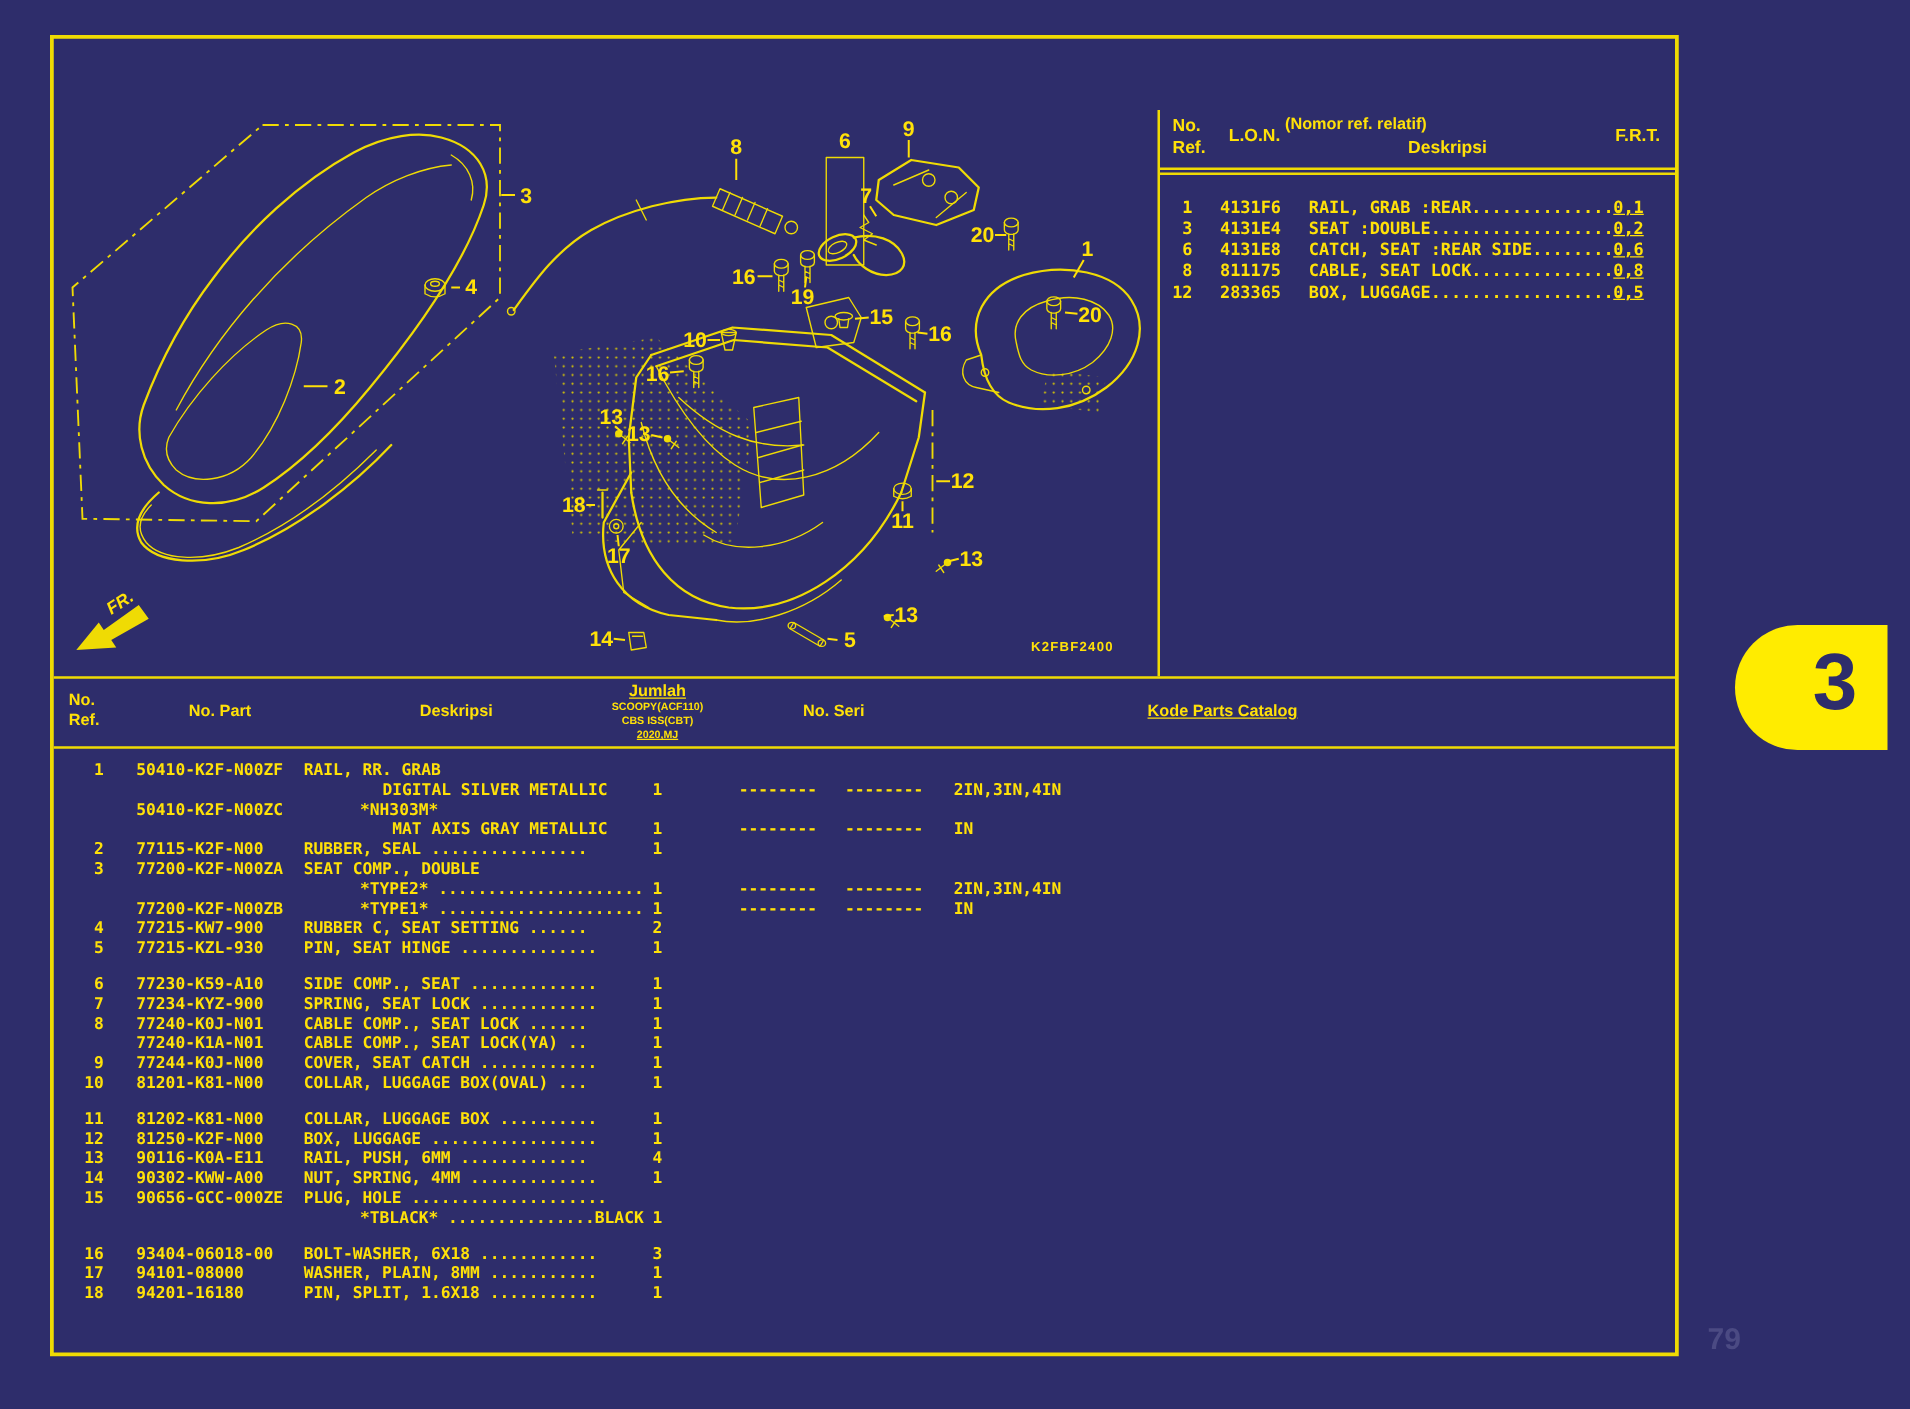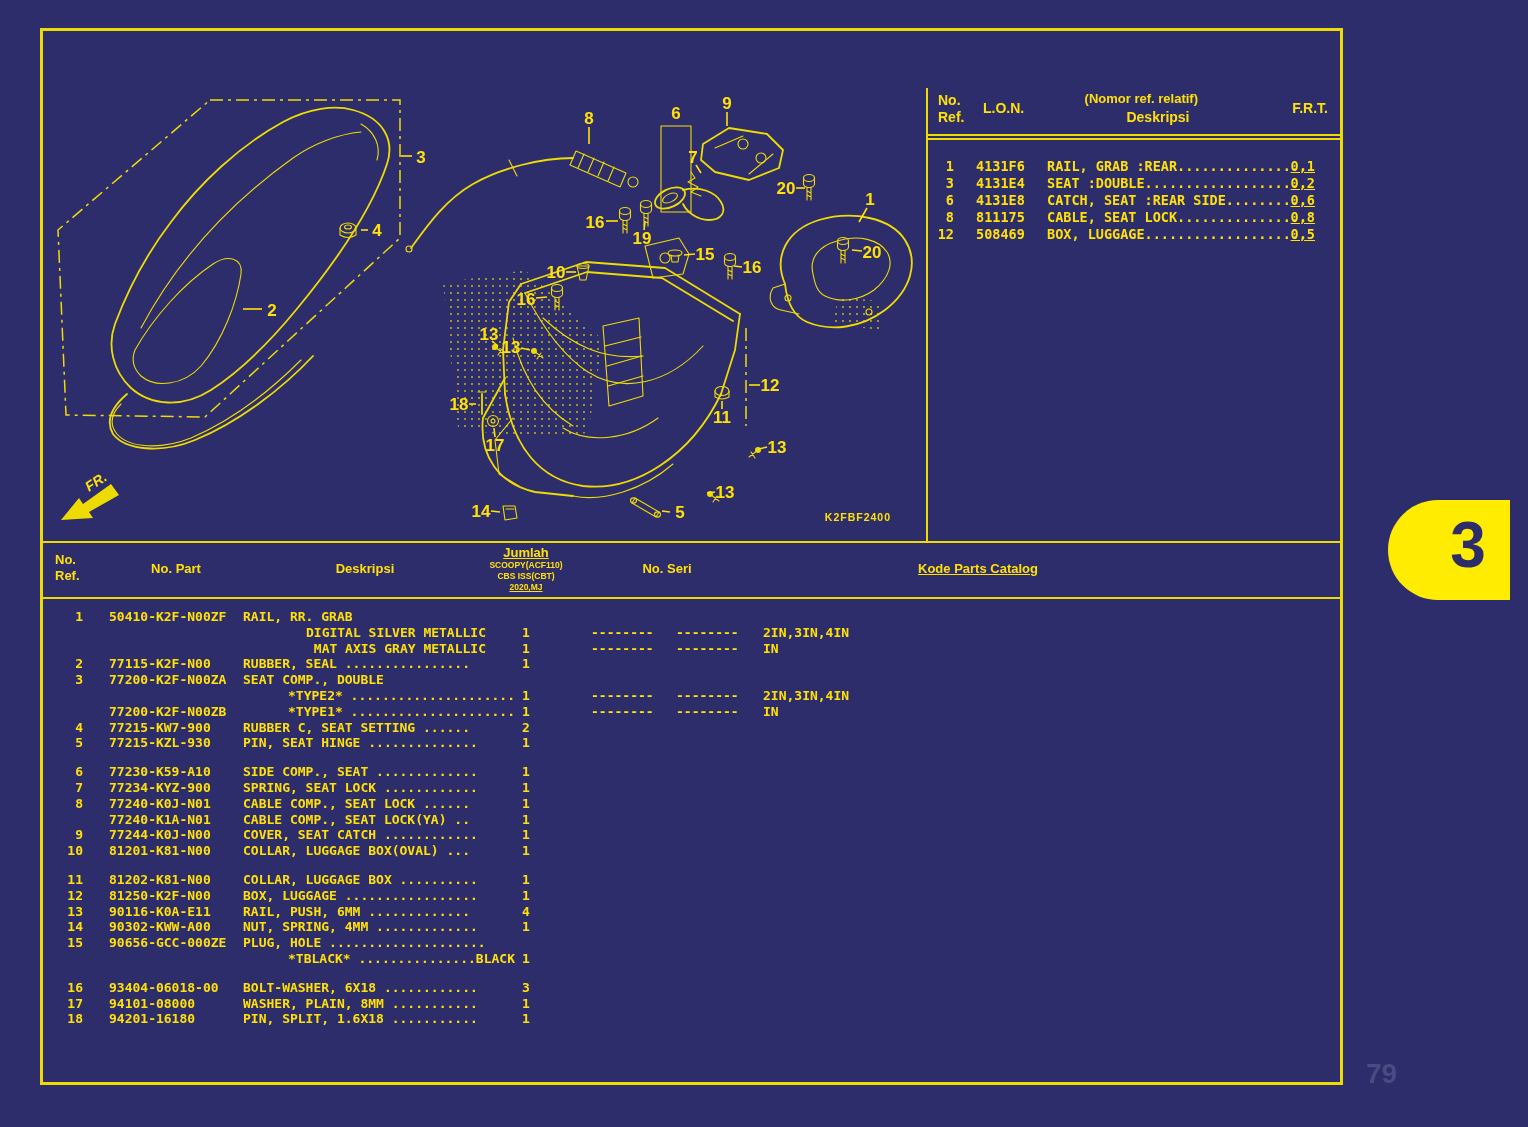--- a/index.html
+++ b/index.html
@@ -18,21 +18,21 @@
   .page-code{position:absolute;left:32px;top:9px;font-size:30px;font-weight:bold;letter-spacing:1px;}
   .page-title{position:absolute;left:0;right:0;top:8px;text-align:center;font-size:31px;
               font-weight:bold;letter-spacing:1px;}
   .diagram{position:absolute;left:0;top:57px;width:885px;height:453px;}
   
   .frt-panel{position:absolute;left:883px;top:57px;width:414px;height:453px;
              border-left:2px solid var(--line);box-sizing:border-box;}
   .frt-header{position:relative;height:46px;border-bottom:6px double var(--line);font-weight:bold;font-size:14px;}
   .fh-ref{position:absolute;left:10px;top:4px;line-height:17px;}
   .fh-lon{position:absolute;left:55px;top:12px;}
-  .fh-note{position:absolute;left:100px;width:170px;top:3px;text-align:right;font-size:13px;}
+  .fh-note{position:absolute;left:100px;width:170px;top:3px;text-align:left;font-size:13px;}
   .fh-desc{position:absolute;left:160px;width:140px;top:21px;text-align:center;}
   .fh-frt{position:absolute;right:12px;top:12px;}
   .frt-body{position:relative;padding-top:18px;font-family:"DejaVu Sans Mono",monospace;
             font-weight:bold;font-size:13.5px;}
   .frt-row{position:relative;height:17px;}
   .fr-ref{position:absolute;left:2px;width:24px;text-align:right;}
   .fr-lon{position:absolute;left:48px;}
   .fr-desc{position:absolute;left:119px;white-space:pre;}
   .fr-frt{position:absolute;right:25px;text-decoration:underline;}
   
@@ -59,21 +59,21 @@
   .c-desc.ind2{left:200px;width:243px;text-align:right;}
   .c-qty{position:absolute;left:468px;width:30px;text-align:center;}
   .c-seri1{position:absolute;left:548px;letter-spacing:0;}
   .c-seri2{position:absolute;left:633px;}
   .c-kode{position:absolute;left:720px;white-space:pre;}
   
   .side-tab{position:absolute;left:1388px;top:500px;width:122px;height:100px;background:var(--tab);
             border-radius:50px 0 0 50px;}
   .tab-digit{position:absolute;left:38px;top:8px;width:84px;text-align:center;font-size:64px;
              font-weight:bold;color:var(--bg);font-family:"Liberation Sans",sans-serif;}
-  .page-num{position:absolute;left:1366px;top:1058px;font-size:28px;font-weight:bold;color:var(--faint);}
+  .page-num{position:absolute;left:1366px;top:1058px;font-size:24px;font-weight:bold;color:var(--faint);}
   
   svg .art{stroke:var(--line);stroke-width:1.8;fill:none;stroke-linecap:round;stroke-linejoin:round;}
   svg .art-thin{stroke:var(--line);stroke-width:1.1;fill:none;stroke-linecap:round;stroke-linejoin:round;}
   svg .fill-y{fill:var(--line);stroke:none;}
   svg .dashdot{stroke:var(--line);stroke-width:1.5;fill:none;stroke-dasharray:13 5 3 5;}
   svg .leader{stroke:var(--txt);stroke-width:1.6;}
   svg .callout{fill:var(--txt);font-family:"Liberation Sans",sans-serif;font-weight:bold;font-size:17px;
                text-anchor:middle;dominant-baseline:central;}
   svg .code-text{fill:var(--txt);font-family:"Liberation Sans",sans-serif;font-weight:bold;font-size:10.5px;
                  letter-spacing:1px;text-anchor:end;}
@@ -341,21 +341,21 @@
             <span class="fr-frt">0,6</span>
           </div>
           <div class="frt-row">
             <span class="fr-ref">8</span>
             <span class="fr-lon">811175</span>
             <span class="fr-desc">CABLE, SEAT LOCK................</span>
             <span class="fr-frt">0,8</span>
           </div>
           <div class="frt-row">
             <span class="fr-ref">12</span>
-            <span class="fr-lon">508469</span>
+            <span class="fr-lon">283365</span>
             <span class="fr-desc">BOX, LUGGAGE....................</span>
             <span class="fr-frt">0,5</span>
           </div>
         </div>
     </div>
 
     <div class="parts-header">
       <div class="ph-ref">
         <span>No.</span><br>
         <span>Ref.</span>
@@ -379,20 +379,24 @@
           <span class="c-desc">RAIL, RR. GRAB</span>
         </div>
         <div class="p-row">
           <span class="c-desc ind2">DIGITAL SILVER METALLIC</span>
           <span class="c-qty">1</span>
           <span class="c-seri1">--------</span>
           <span class="c-seri2">--------</span>
           <span class="c-kode">2IN,3IN,4IN</span>
         </div>
         <div class="p-row">
+          <span class="c-part">50410-K2F-N00ZC</span>
+          <span class="c-desc ind1">*NH303M*</span>
+        </div>
+        <div class="p-row">
           <span class="c-desc ind2">MAT AXIS GRAY METALLIC</span>
           <span class="c-qty">1</span>
           <span class="c-seri1">--------</span>
           <span class="c-seri2">--------</span>
           <span class="c-kode">IN</span>
         </div>
         <div class="p-row">
           <span class="c-ref">2</span>
           <span class="c-part">77115-K2F-N00</span>
           <span class="c-desc">RUBBER, SEAL ................</span>

